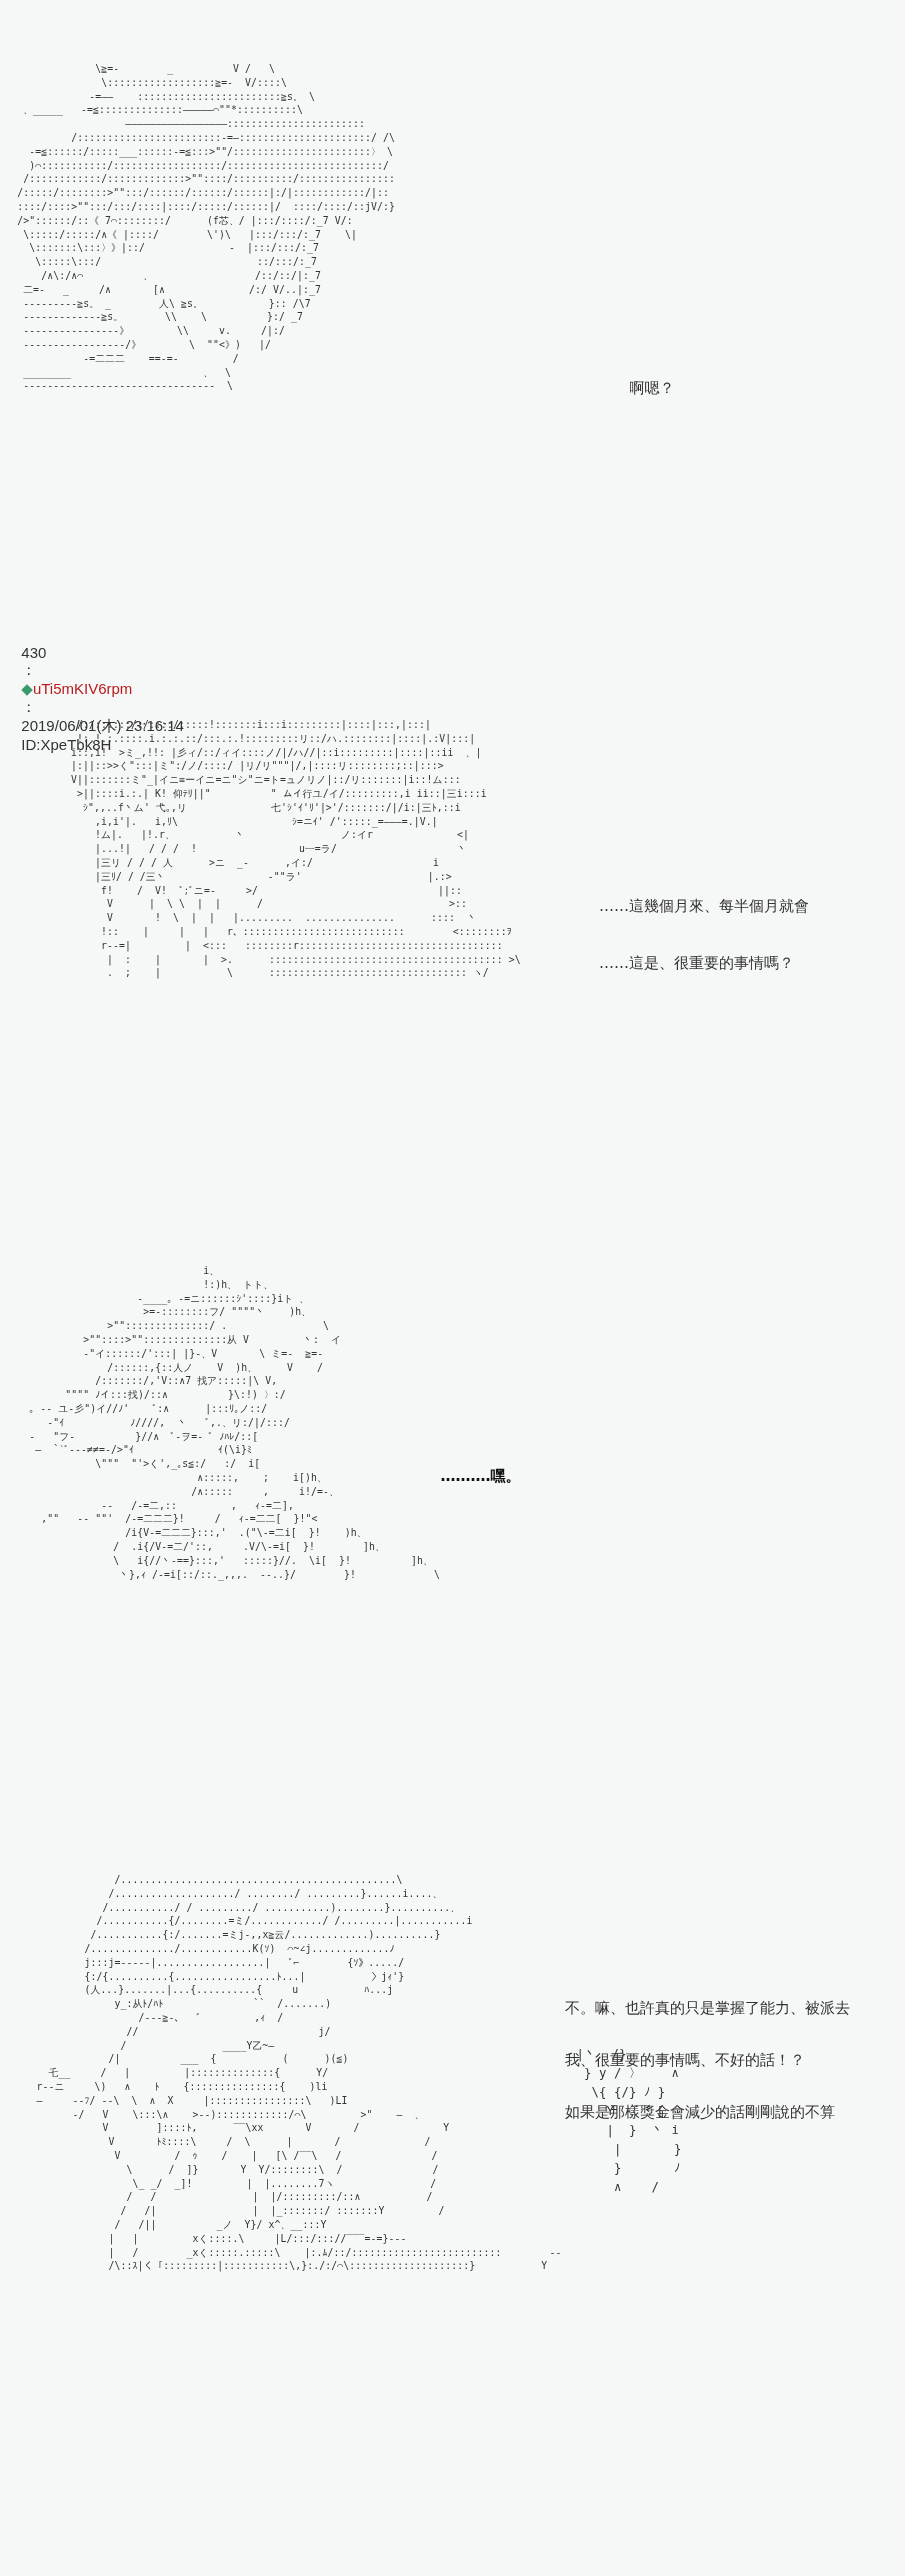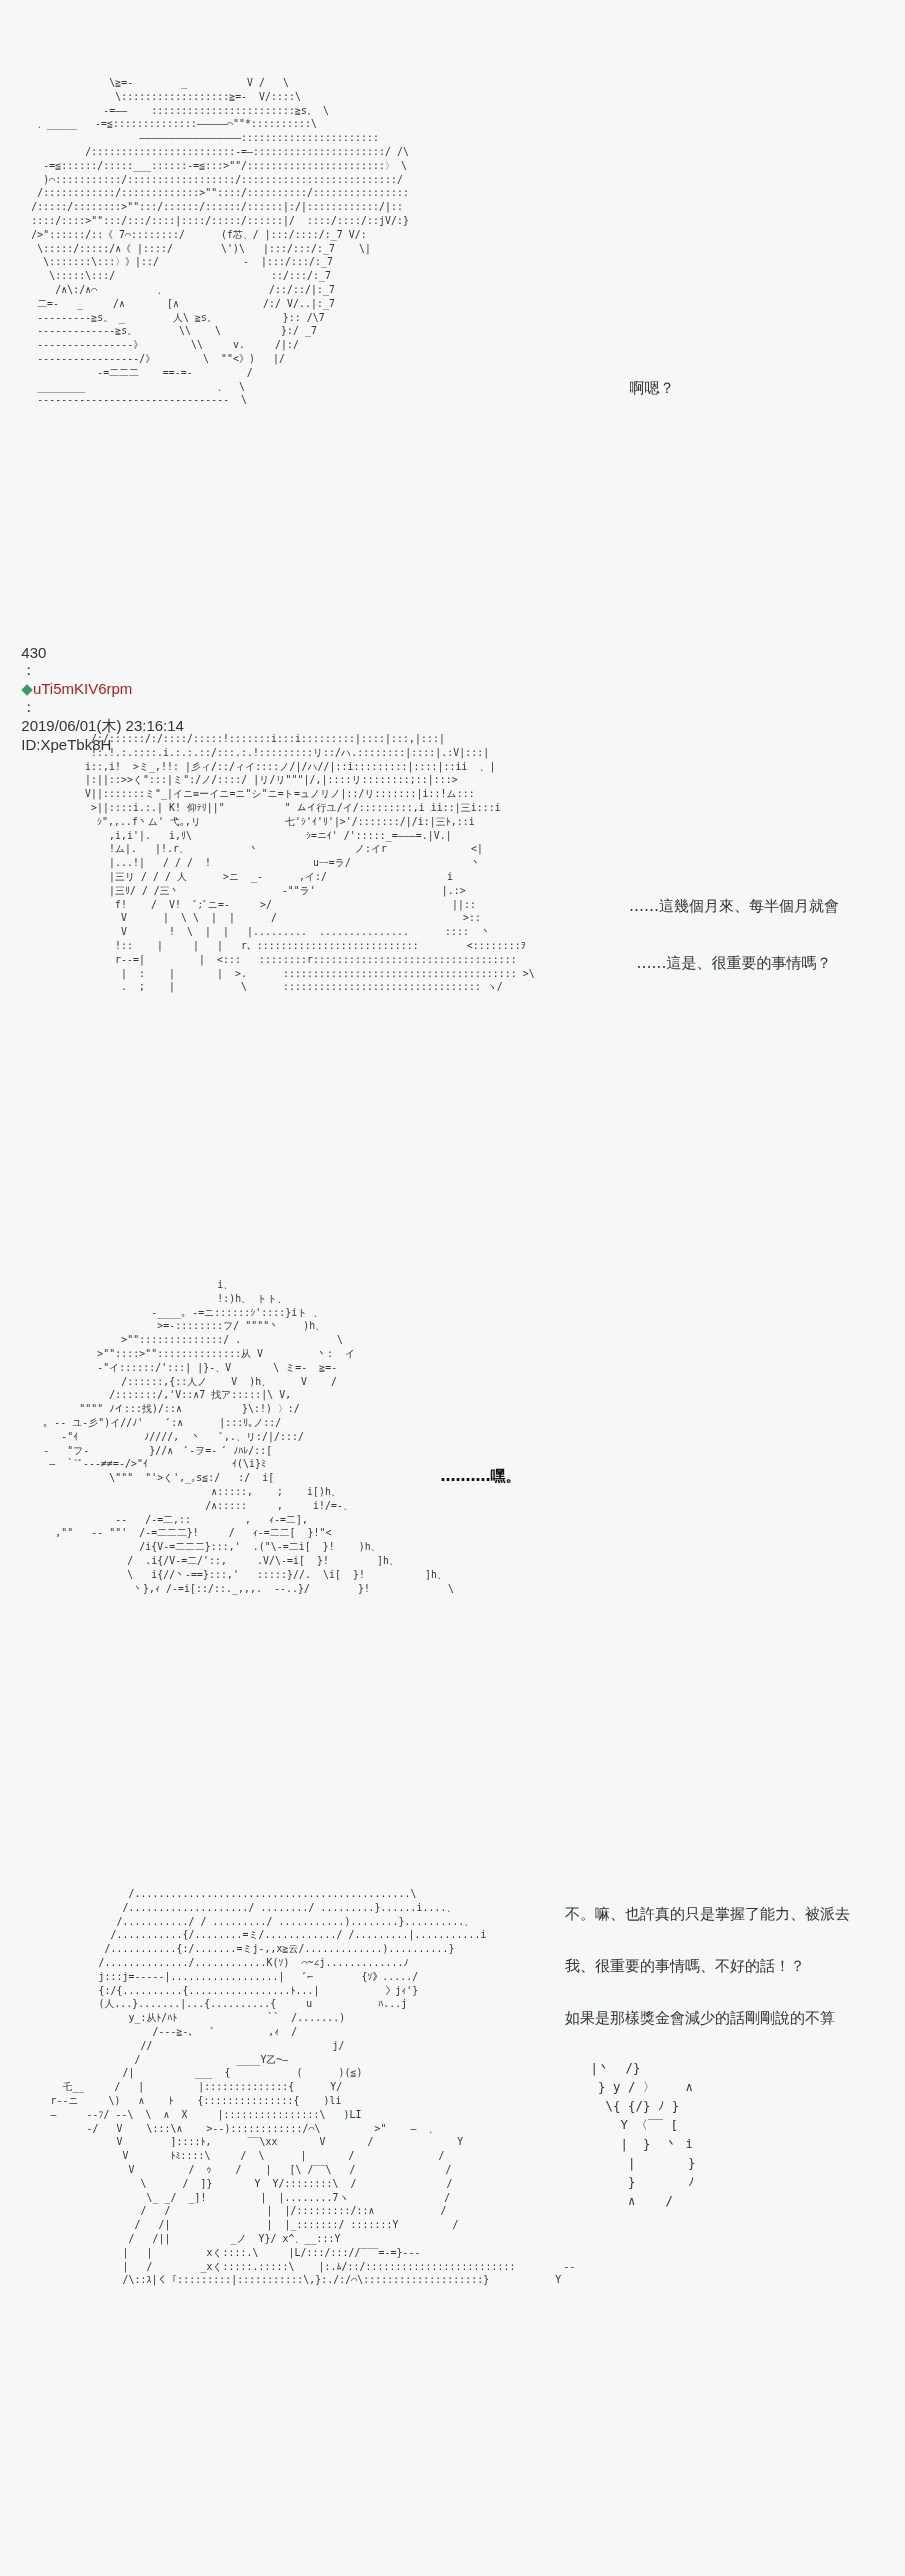--- a/index.html
+++ b/index.html
@@ -3,21 +3,21 @@
 <meta charset="utf-8">
 <style>
   html, body { margin: 0; padding: 0; }
   body {
     width: 906px; height: 2576px; position: relative; overflow: hidden;
     background: #f6f7f7;
     font-family: "DejaVu Sans", "Liberation Sans", sans-serif;
     color: #222;
   }
   .aa {
-    position: absolute; margin: 18px;
+    position: absolute; margin: 4px;
     font-family: "DejaVu Sans Mono", "Liberation Mono", monospace;
     font-size: 9.8px; line-height: 13.8px;
     color: #333; white-space: pre; letter-spacing: 0.1px;
   }
   .dialogue {
     position: absolute; margin: 0;
     font-family: "DejaVu Sans", "Liberation Sans", sans-serif;
     font-size: 15px; line-height: 20px; color: #333; white-space: pre;
   }
   .post-header {
@@ -81,21 +81,21 @@
         |...!|   / / /  !                 u一=ラ/                    丶
         |三リ / / / 人      &gt;ニ  _-      ,イ:/                    i
         |三ﾘ/ / /三丶                 -""ラ'                     |.:&gt;
          f!    /  V!  ﾞ;ﾞニ=-     &gt;/                              ||::
           V      |  \ \  |  |      /                               &gt;::
           V       !  \  |  |   |.........  ...............      ::::  丶
          !::    |     |   |   r、:::::::::::::::::::::::::::        &lt;::::::::ｦ
          r‐‐=|         |  &lt;:::   ::::::::r::::::::::::::::::::::::::::::::::
           |  :    |       |  &gt;.      ::::::::::::::::::::::::::::::::::::::: &gt;\
           .  ;    |           \      ::::::::::::::::::::::::::::::::: ヽ/</pre>
-<div class="dialogue" style="left:629px; top:859px; line-height:19px;text-align:center;">
+<div class="dialogue" style="left:599px; top:859px; line-height:19px;">
   <div>……這幾個月來、每半個月就會</div>
   <div>……這是、很重要的事情嗎？</div>
 </div>
 
 <pre class="aa" id="aa3" style="left:7.2px; top:1260px;">                                i、
                                 !:)h、 トト、
                      ‐____｡ -=ニ::::::ｼ'::::}iト 、
                       &gt;=‐::::::::フ/ """"丶    )h、
                 &gt;""::::::::::::::/ .                \
             &gt;""::::&gt;""::::::::::::::从 V         丶:  イ
@@ -142,21 +142,21 @@
                V       ﾄﾐ::::\     /  \      |       /              /
                 V         /  ｩ    /    |   [\ /‾‾\   /               /
                   \      /  ]}       Y  Y/::::::::\  /               /
                    \_ _/  _]!         |  |........7ヽ                /
                   /   /                |  |/:::::::::/::∧           /
                  /   /|                |  |_:::::::/ :::::::Y         /
                 /   /||          _ノ  Y}/ x^、__:::Y
                |   |         xく::::.\     |L/:::/::://‾‾‾=‐=}‐‐‐
                |   /        _xく:::::.:::::\    |:.ﾑ/::/:::::::::::::::::::::::::        ‐‐  
                /\::ｽ|く「:::::::::|:::::::::::\,}:./:/⌒\::::::::::::::::::::}           Y</pre>
-<div class="dialogue" style="left:565px; top:1871px; line-height:17.4px;">
+<div class="dialogue" style="left:565px; top:1965px; line-height:17.4px;">
   <div>不。嘛、也許真的只是掌握了能力、被派去</div>
   <div>我、很重要的事情嗎、不好的話！？</div>
   <div>如果是那樣獎金會減少的話剛剛說的不算</div>
 </div>
 <pre class="aa" id="aa4s" style="left:565px; top:2041px; font-size:12.3px; line-height:19px;"> |丶  /}
   } y / 〉    ∧
    \{ {/} ﾉ }
      Y 〈‾‾ [
      |  }  丶 i
       |       }

